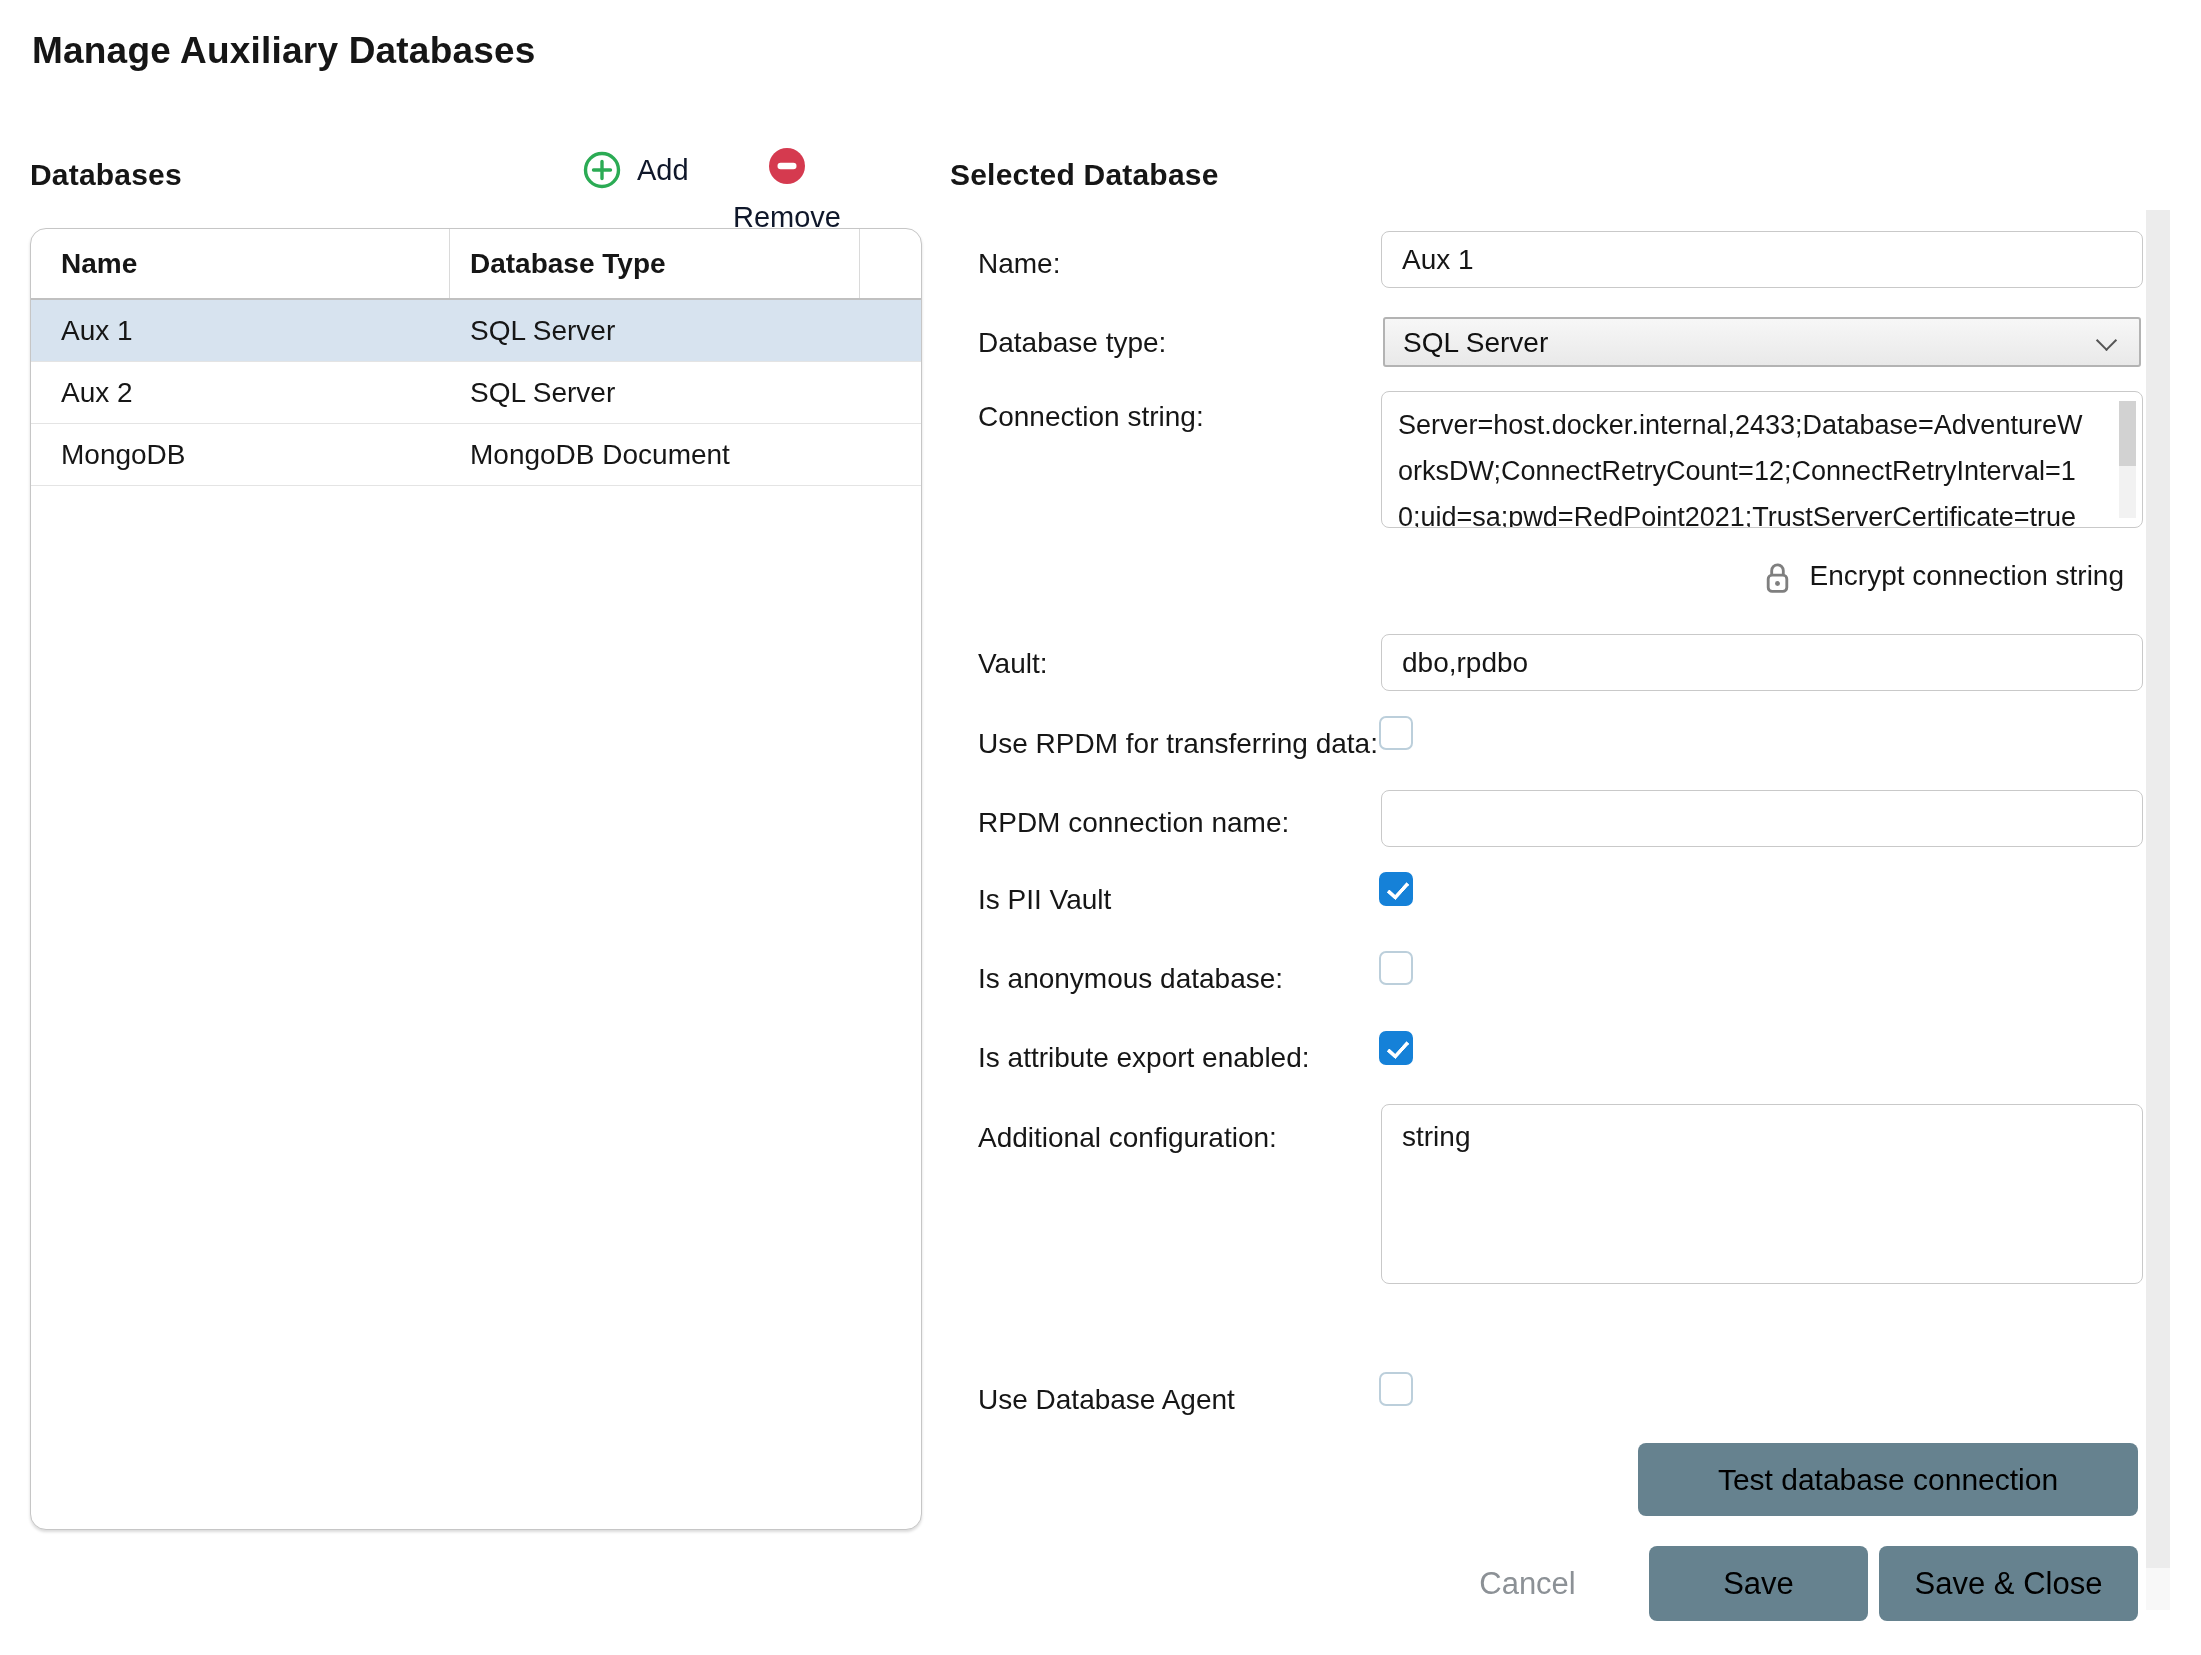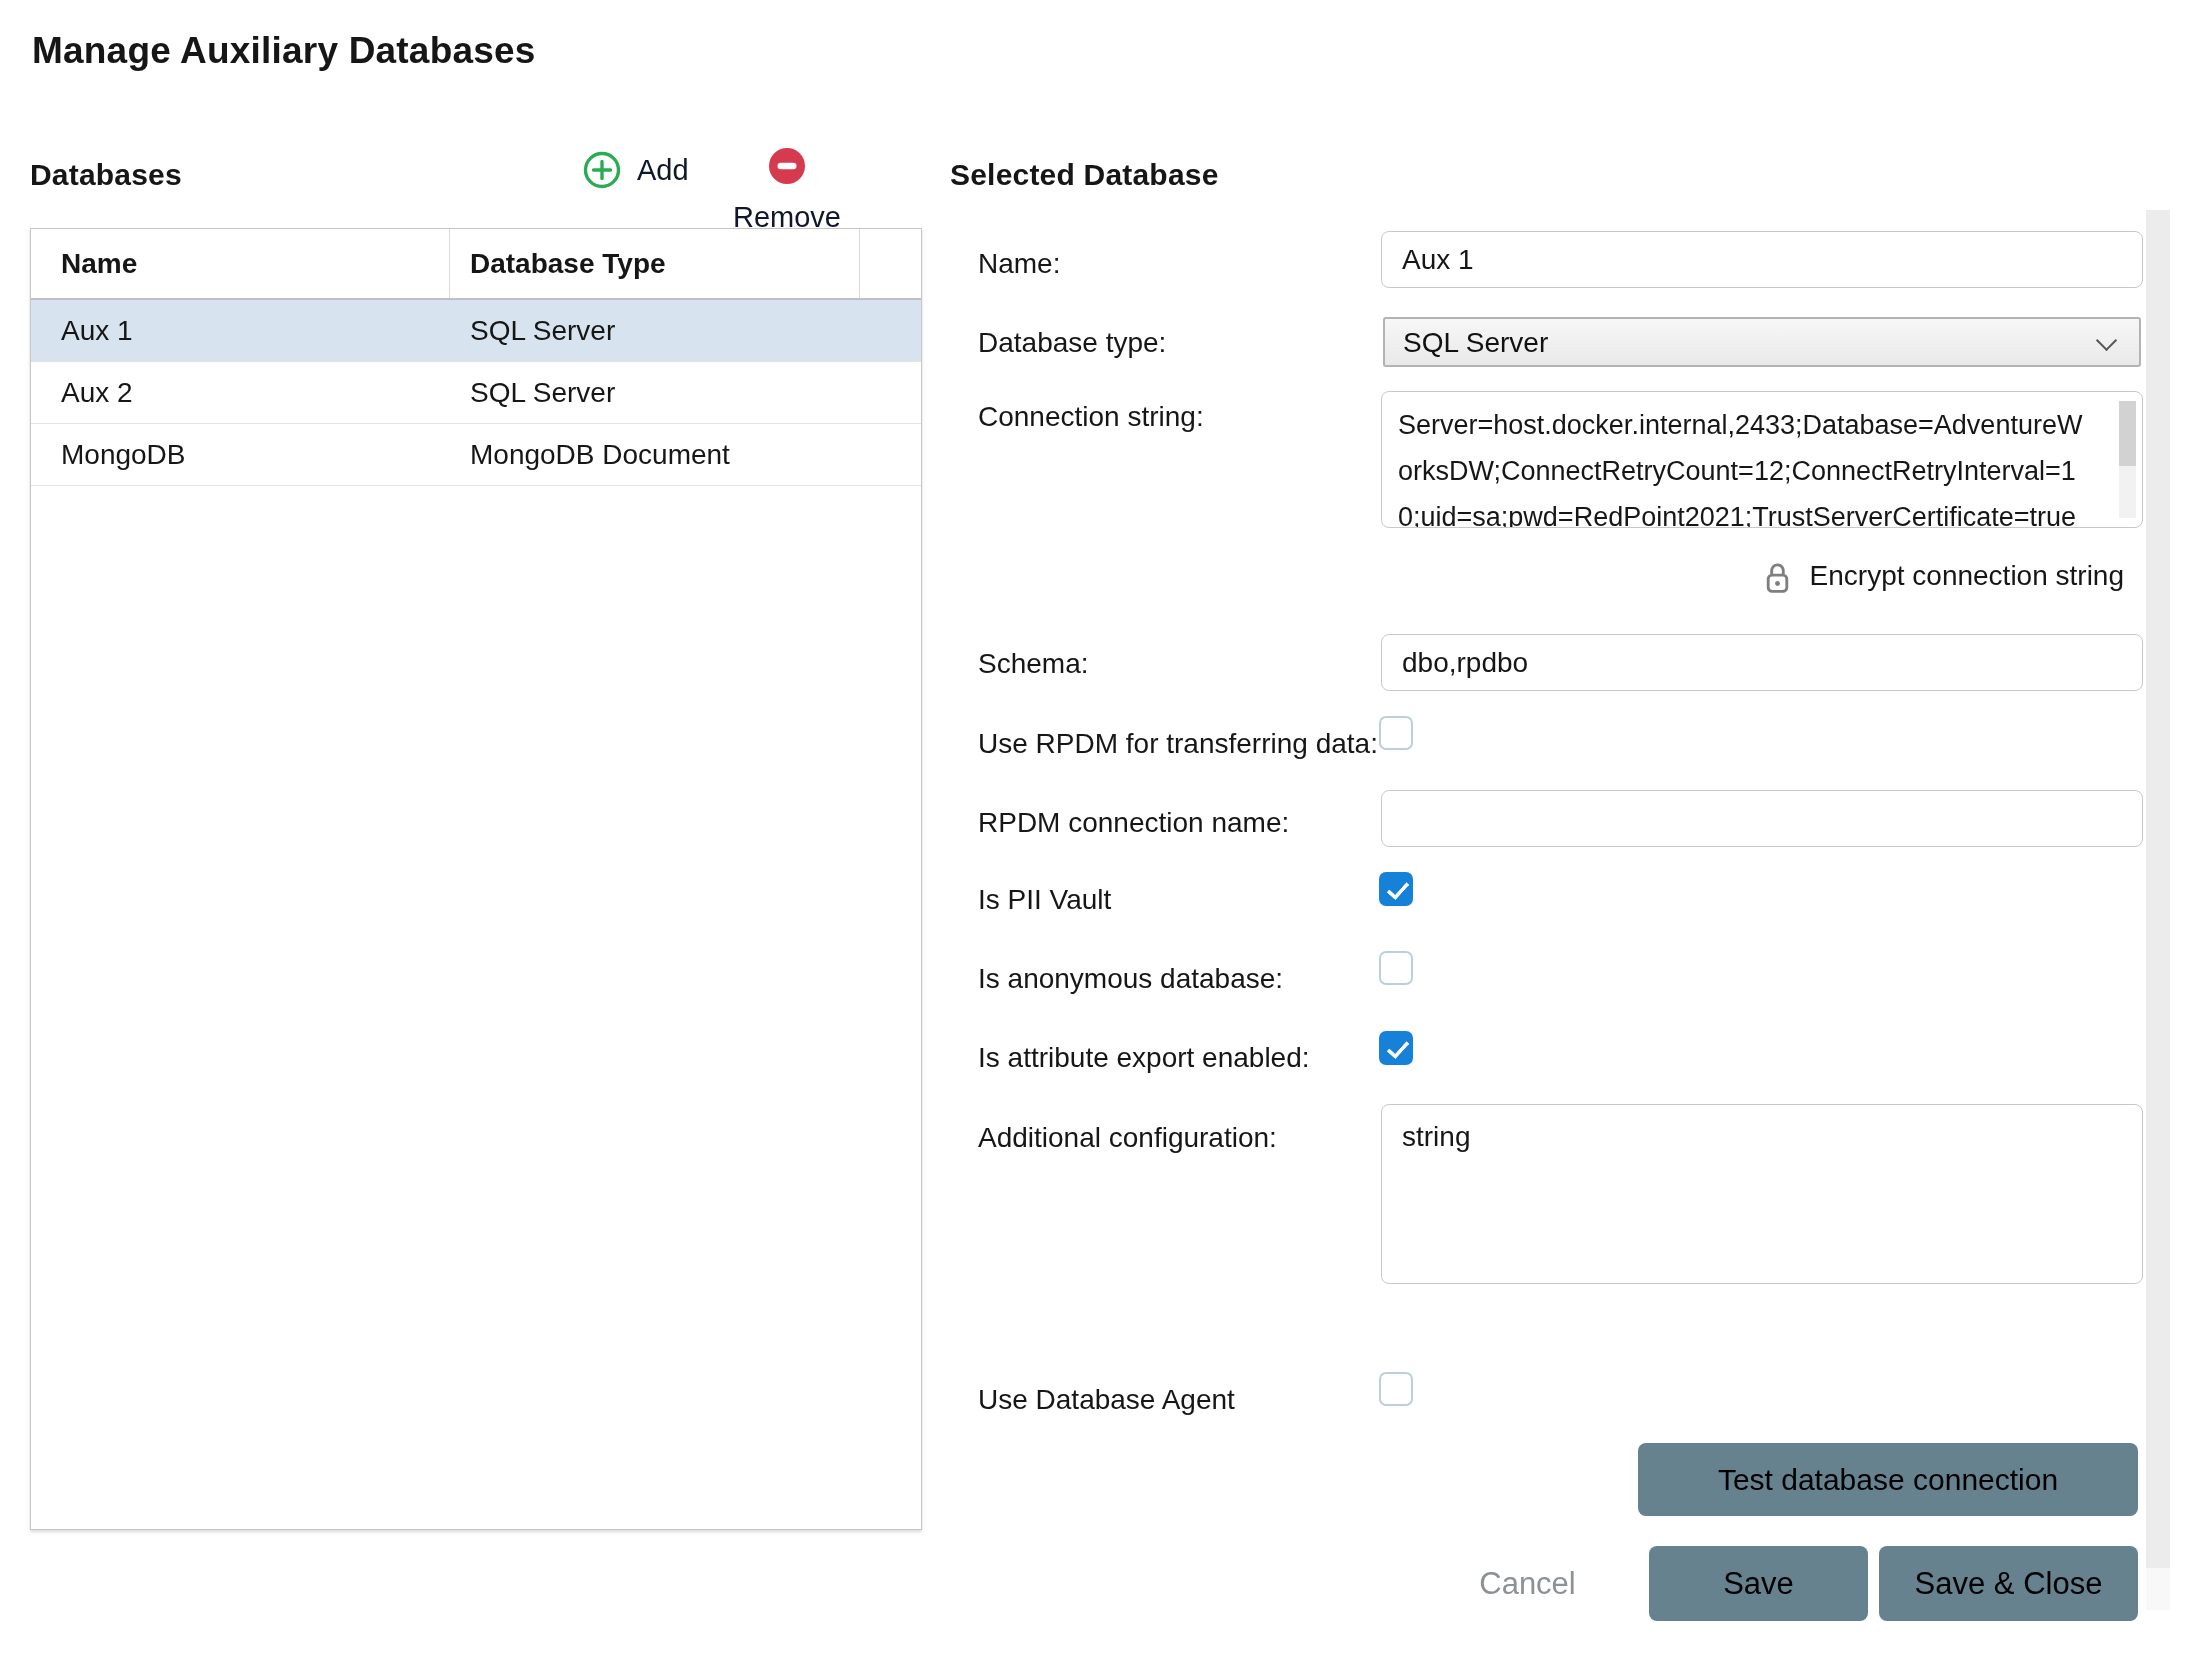--- a/index.html
+++ b/index.html
@@ -14,21 +14,21 @@
   #selected-heading{left:950px;top:158px;}
 
   
   .tool-btn{position:absolute;display:flex;align-items:center;gap:15px;font-size:29px;
             background:none;border:none;font-family:inherit;color:#0f172a;cursor:pointer;padding:0;}
   #add-btn{left:582px;top:150px;}
   #remove-btn{left:733px;top:146px;flex-direction:column;}
 
   
   #listbox{left:30px;top:228px;width:890px;height:1300px;border:1px solid #c6c6c6;
-           border-radius:0;background:#fff;box-shadow:0 2px 3px rgba(0,0,0,.15);overflow:hidden;}
+           border-radius:16px;background:#fff;box-shadow:0 2px 3px rgba(0,0,0,.15);overflow:hidden;}
   .thead{display:flex;height:69px;border-bottom:2px solid #c0c0c0;font-weight:700;font-size:28px;}
   .th{display:flex;align-items:center;box-sizing:border-box;height:100%;}
   .th1{width:419px;padding-left:30px;border-right:1px solid #dadada;}
   .th2{flex:1;padding-left:20px;border-right:1px solid #dadada;}
   .th3{width:61px;}
   .trow{display:flex;height:61px;align-items:center;font-size:28px;border-bottom:1px solid #e4e4e4;cursor:pointer;}
   .trow.selected{background:#d7e3ef;}
   .td1{width:419px;padding-left:30px;box-sizing:border-box;}
   .td2{flex:1;padding-left:20px;}
 
@@ -147,21 +147,21 @@
     <span style="display:flex;">
       <svg width="31" height="35" viewBox="0 0 24 27">
         <path d="M7.5 12V8.2a4.5 4.5 0 0 1 9 0V12" fill="none" stroke="#7f7f7f" stroke-width="2.2"></path>
         <rect x="4.8" y="11.6" width="14.4" height="12.6" rx="3" fill="none" stroke="#7f7f7f" stroke-width="2.2"></rect>
         <circle cx="12" cy="18.2" r="1.9" fill="#7f7f7f"></circle>
       </svg>
     </span>
     <span>Encrypt connection string</span>
   </button>
 
-  <div class="flabel" style="top:648px;">Schema:</div>
+  <div class="flabel" style="top:648px;">Vault:</div>
   <input class="tinput" style="top: 634px;" value="dbo,rpdbo">
 
   <div class="flabel" style="top:728px;">Use RPDM for transferring data:</div>
   <span class="cb" style="top:716px;"></span>
 
   <div class="flabel" style="top:807px;">RPDM connection name:</div>
   <input class="tinput" style="top: 790px;" value="">
 
   <div class="flabel" style="top:884px;">Is PII Vault</div>
   <span class="cb checked" style="top:872px;"></span>

